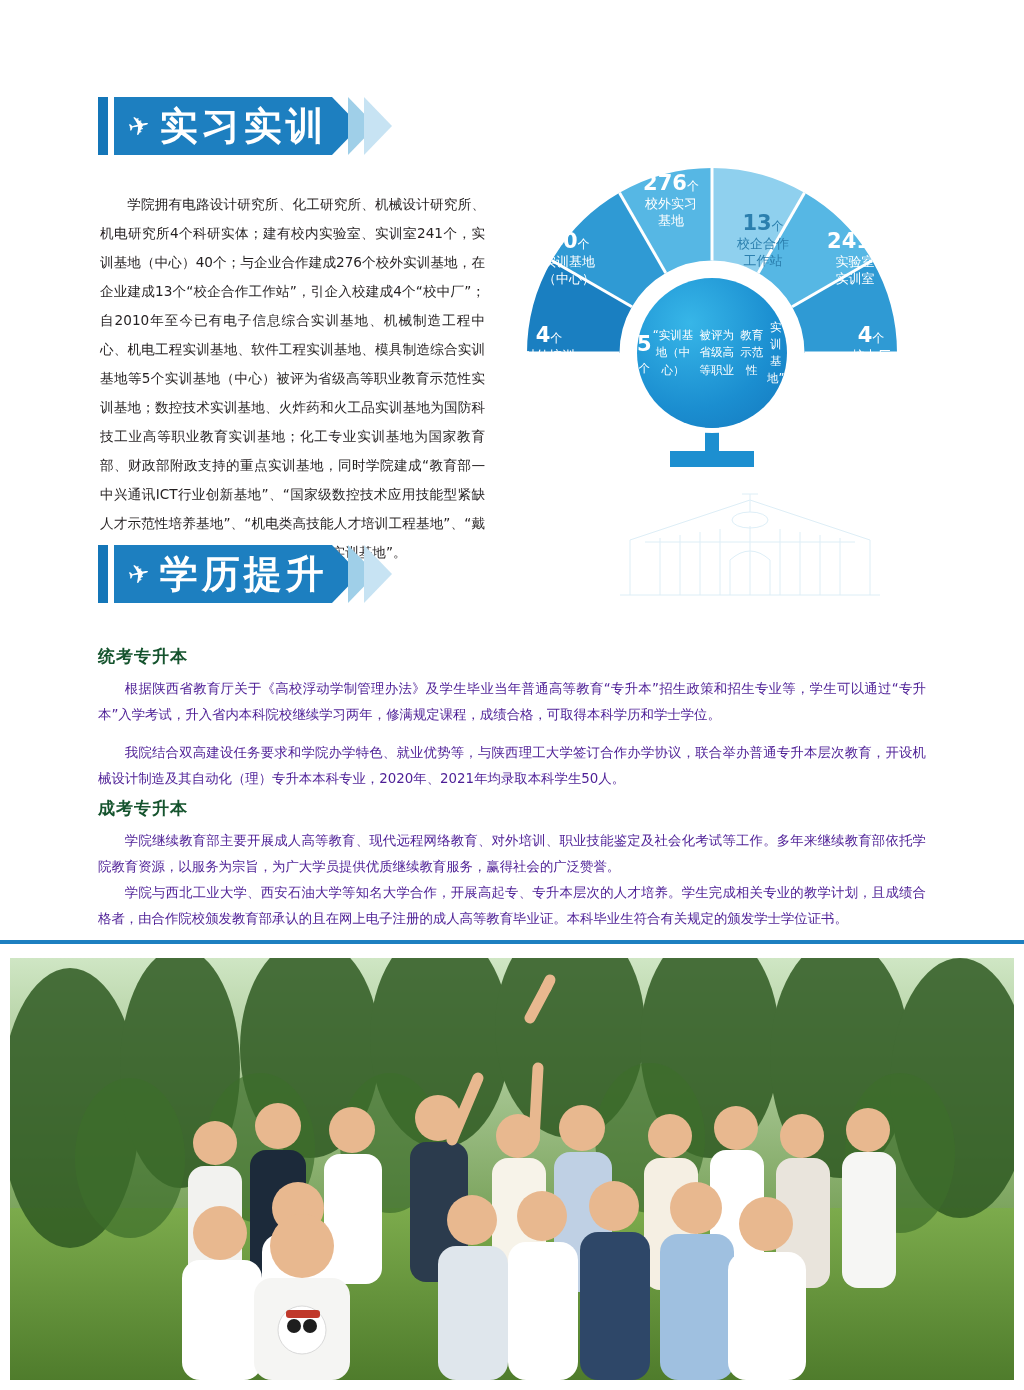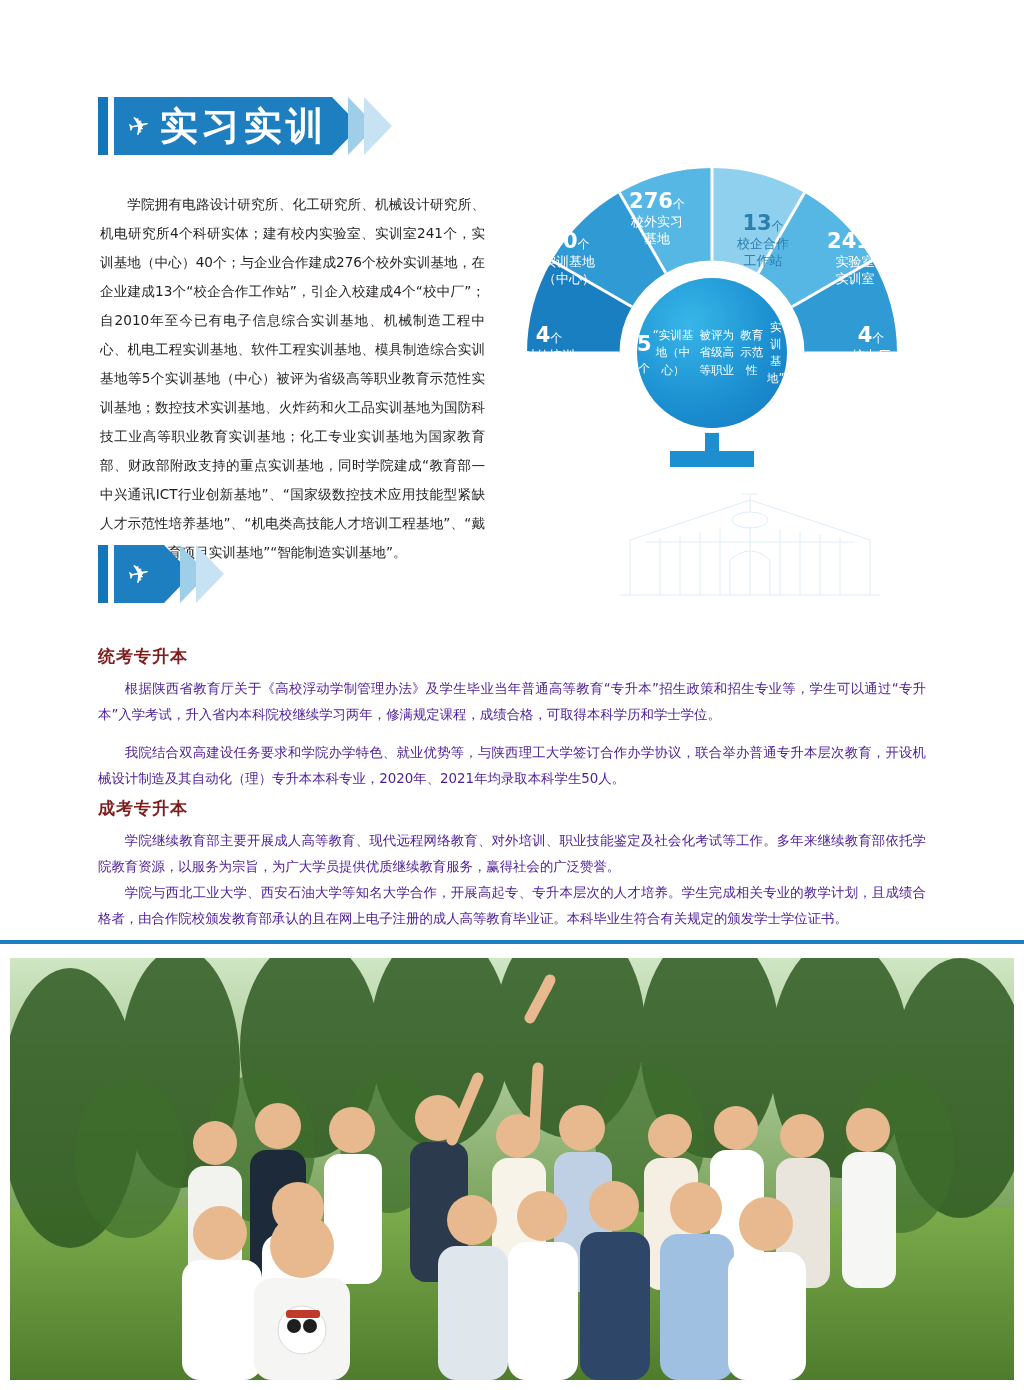--- a/index.html
+++ b/index.html
@@ -149,21 +149,21 @@
     height: 120px;
     opacity: 0.35;
   }
 
   
   .sub-head {
     position: absolute;
     left: 98px;
     font-size: 17px;
     font-weight: bold;
-    color: #7f1d1d;
+    color: #14532d;
     letter-spacing: 1px;
   }
   #sub-head-tongkao { top: 645px; }
   #sub-head-chengkao { top: 797px; }
 
   .para {
     position: absolute;
     left: 98px;
     width: 828px;
     font-size: 13.4px;
@@ -260,21 +260,21 @@
     <div><span class="num">4</span><span class="unit">个</span></div>
     <div>对外培训</div>
   </div>
 
   <div class="fan-label" style="left:28px; top:78px; width:92px;">
     <div><span class="num">40</span><span class="unit">个</span></div>
     <div style="white-space:pre-line;">实训基地
 （中心）</div>
   </div>
 
-  <div class="fan-label" style="left:110px; top:20px; width:104px;margin-top:18px;">
+  <div class="fan-label" style="left:124px; top:20px; width:104px;">
     <div><span class="num">276</span><span class="unit">个</span></div>
     <div style="white-space:pre-line;">校外实习
 基地</div>
   </div>
 
   <div class="fan-label" style="left:222px; top:20px; width:92px; color:#2b7fae;margin-top:40px;">
     <div><span class="num">13</span><span class="unit">个</span></div>
     <div style="white-space:pre-line;">校企合作
 工作站</div>
   </div>
@@ -304,20 +304,21 @@
       <path d="M142 14 L158 14"></path>
     </g>
   </svg>
 </div>
 
 <div class="banner" id="banner-degree">
   <div class="bar-left"></div>
   <div class="bar-gap"></div>
   <div class="body">
     <span class="plane">✈</span>
+    <span class="title">学历提升</span>
   </div>
   <div class="arrow-dark"></div>
   <div class="arrow-light1"></div>
   <div class="arrow-light2"></div>
 </div>
 
 <div class="sub-head" id="sub-head-tongkao">统考专升本</div>
 <div class="para" id="para-tk-1">根据陕西省教育厅关于《高校浮动学制管理办法》及学生毕业当年普通高等教育“专升本”招生政策和招生专业等，学生可以通过“专升本”入学考试，升入省内本科院校继续学习两年，修满规定课程，成绩合格，可取得本科学历和学士学位。</div>
 <div class="para" id="para-tk-2">我院结合双高建设任务要求和学院办学特色、就业优势等，与陕西理工大学签订合作办学协议，联合举办普通专升本层次教育，开设机械设计制造及其自动化（理）专升本本科专业，2020年、2021年均录取本科学生50人。</div>
 

